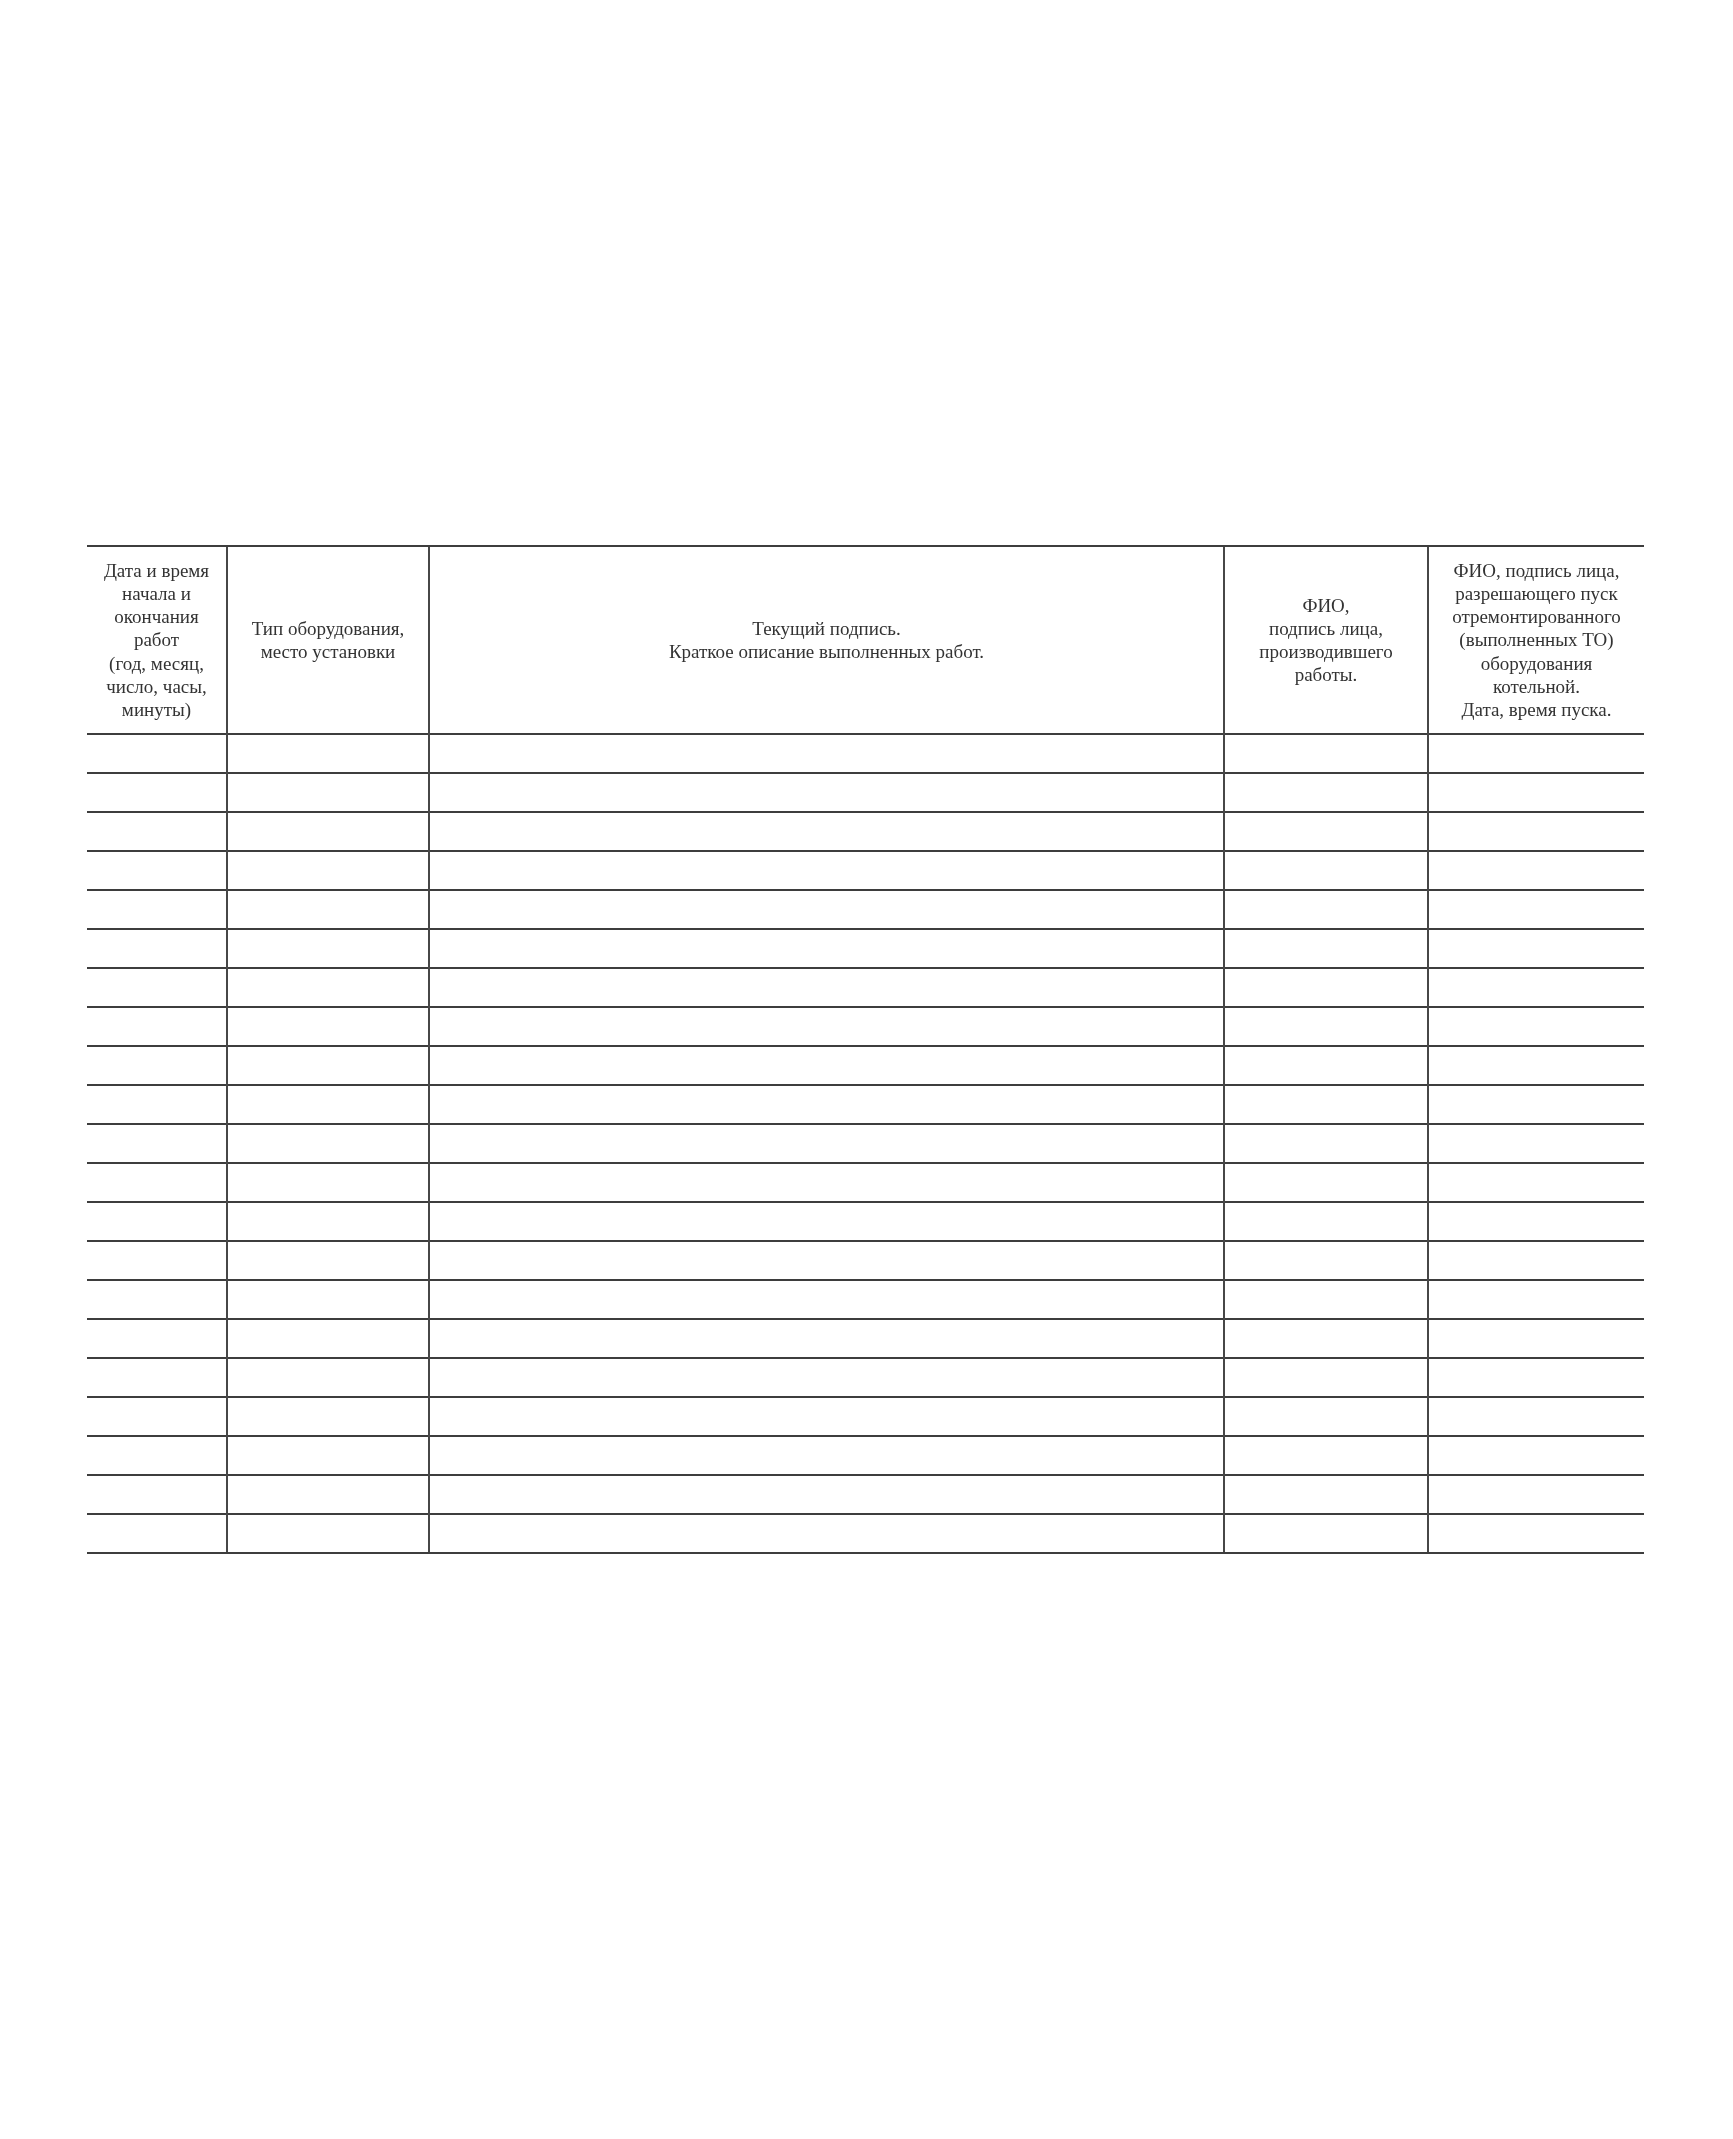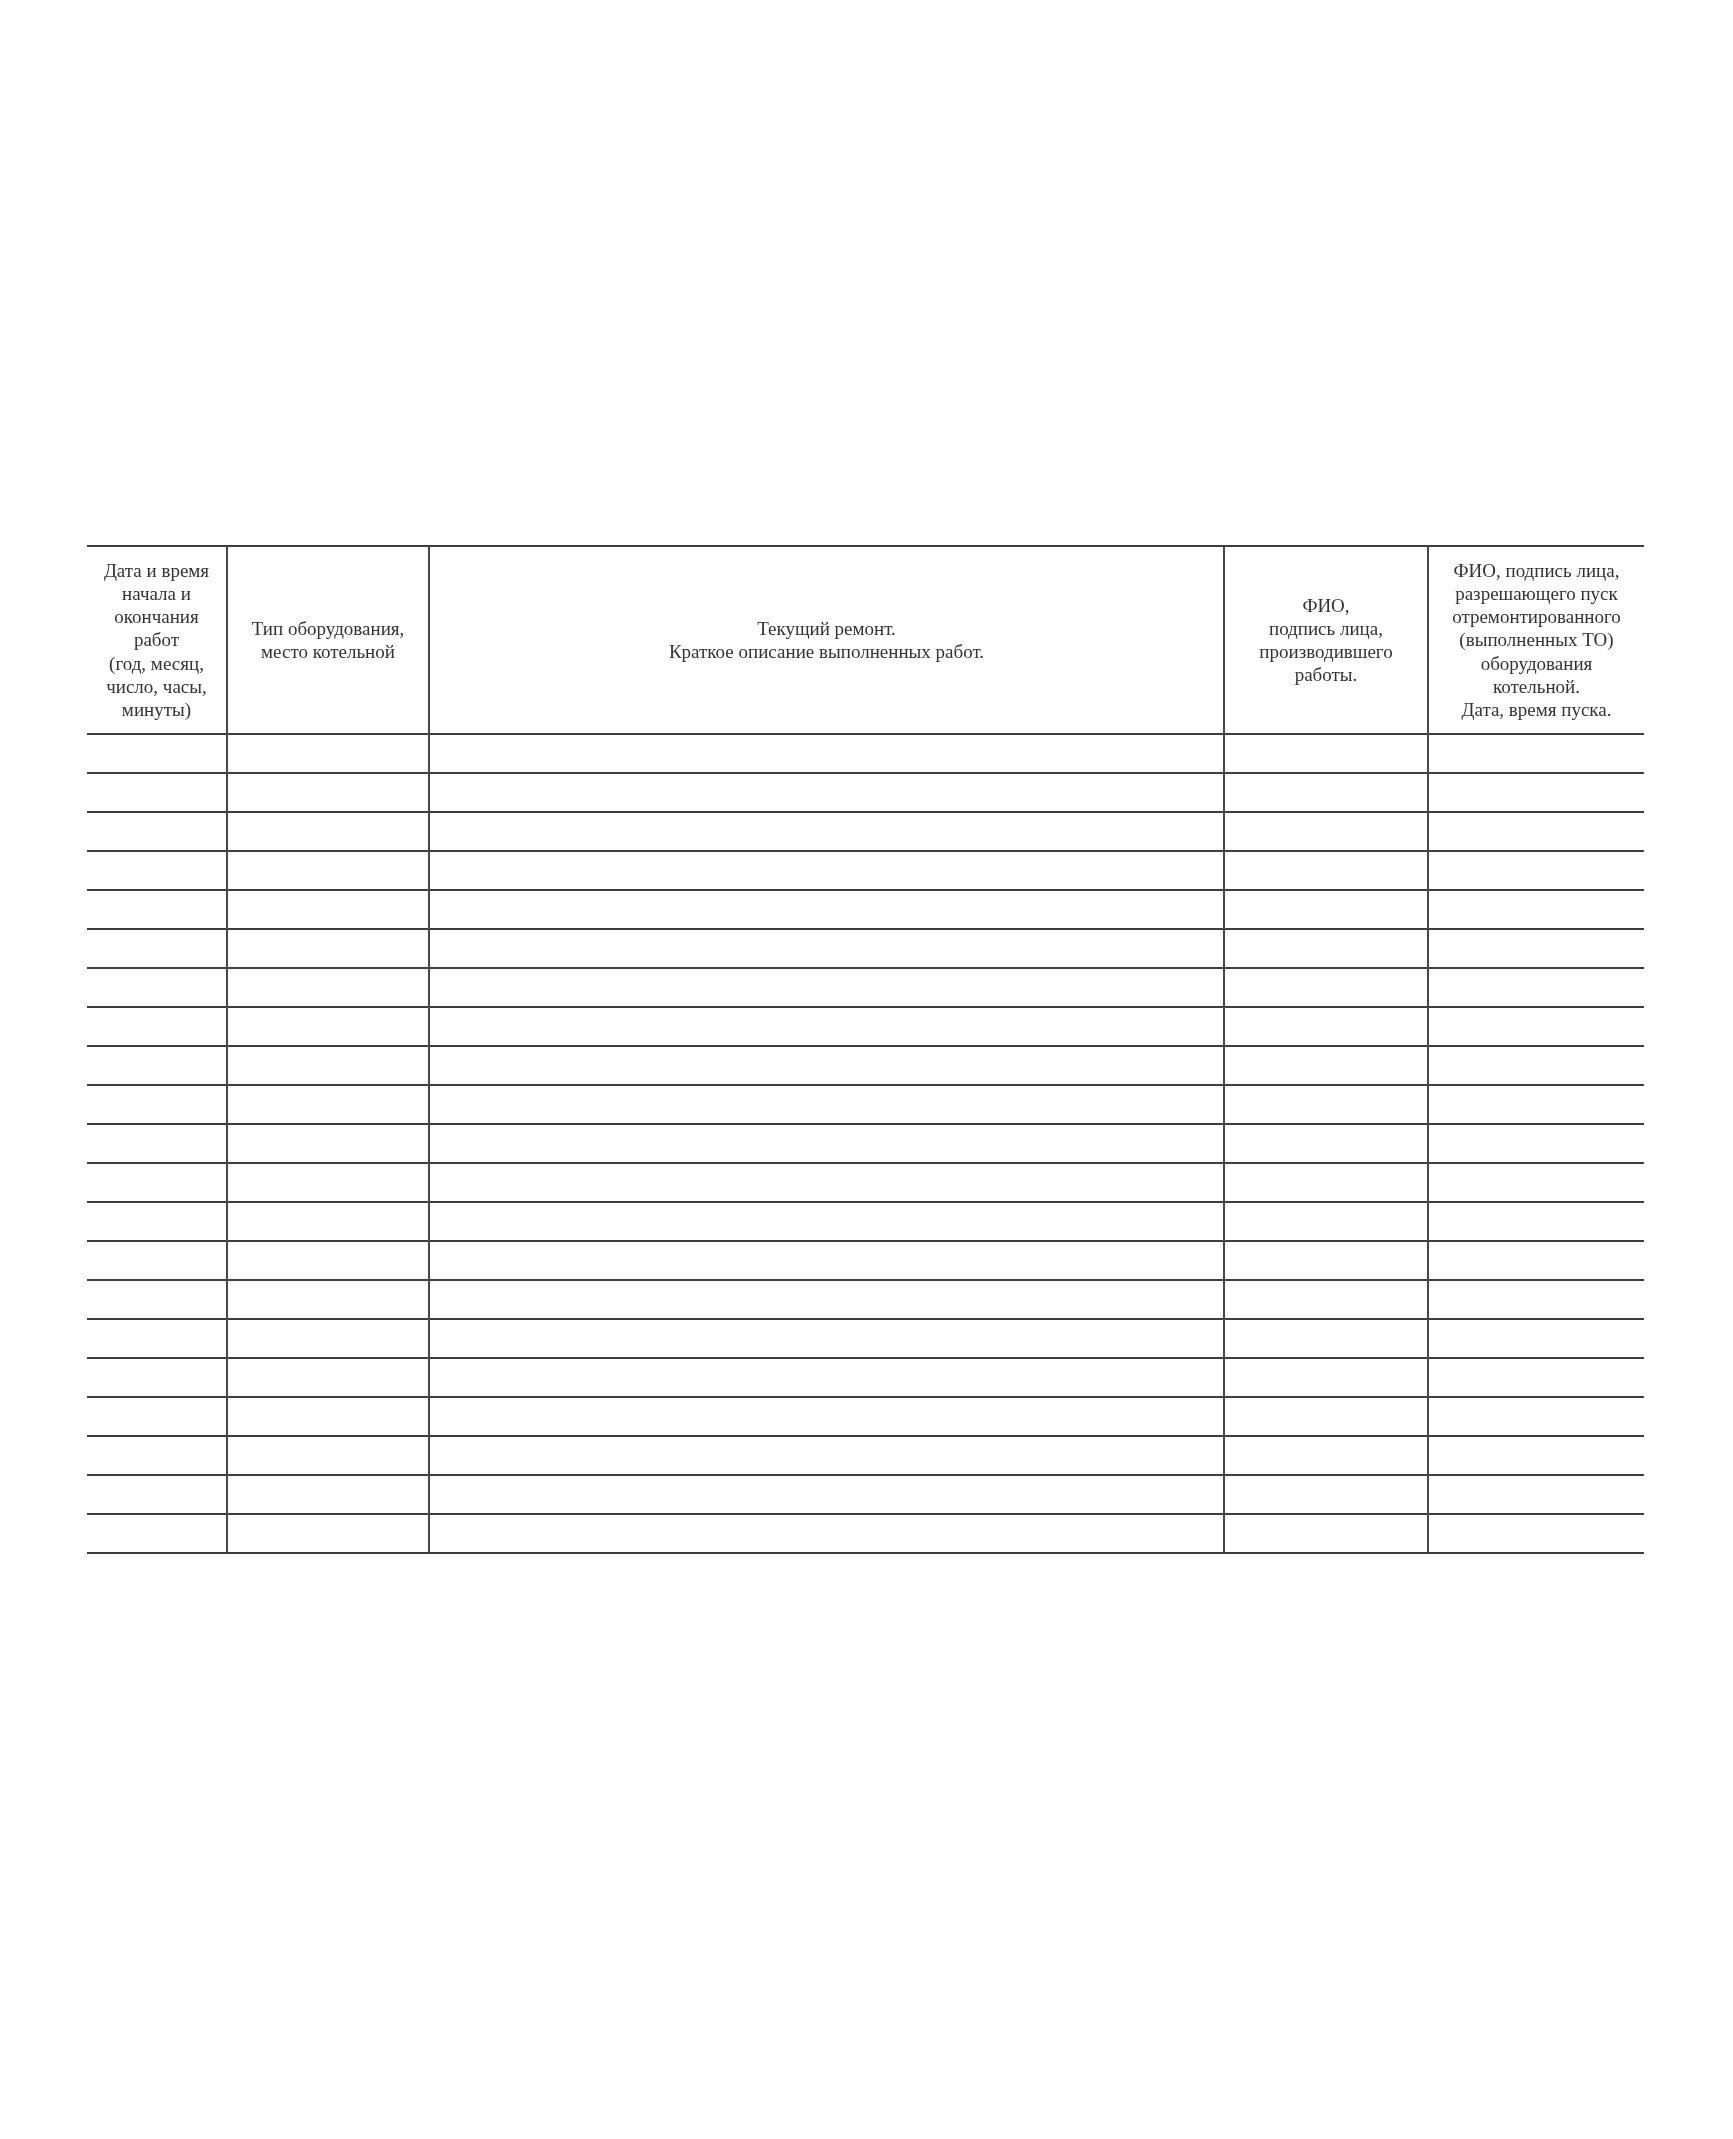--- a/index.html
+++ b/index.html
@@ -69,22 +69,22 @@
     <thead>
       <tr>
         <th>Дата и время
 начала и
 окончания
 работ
 (год, месяц,
 число, часы,
 минуты)</th>
         <th>Тип оборудования,
-место котельной</th>
-        <th>Текущий ремонт.
+место установки</th>
+        <th>Текущий подпись.
 Краткое описание выполненных работ.</th>
         <th>ФИО,
 подпись лица,
 производившего
 работы.</th>
         <th>ФИО, подпись лица,
 разрешающего пуск
 отремонтированного
 (выполненных ТО)
 оборудования

